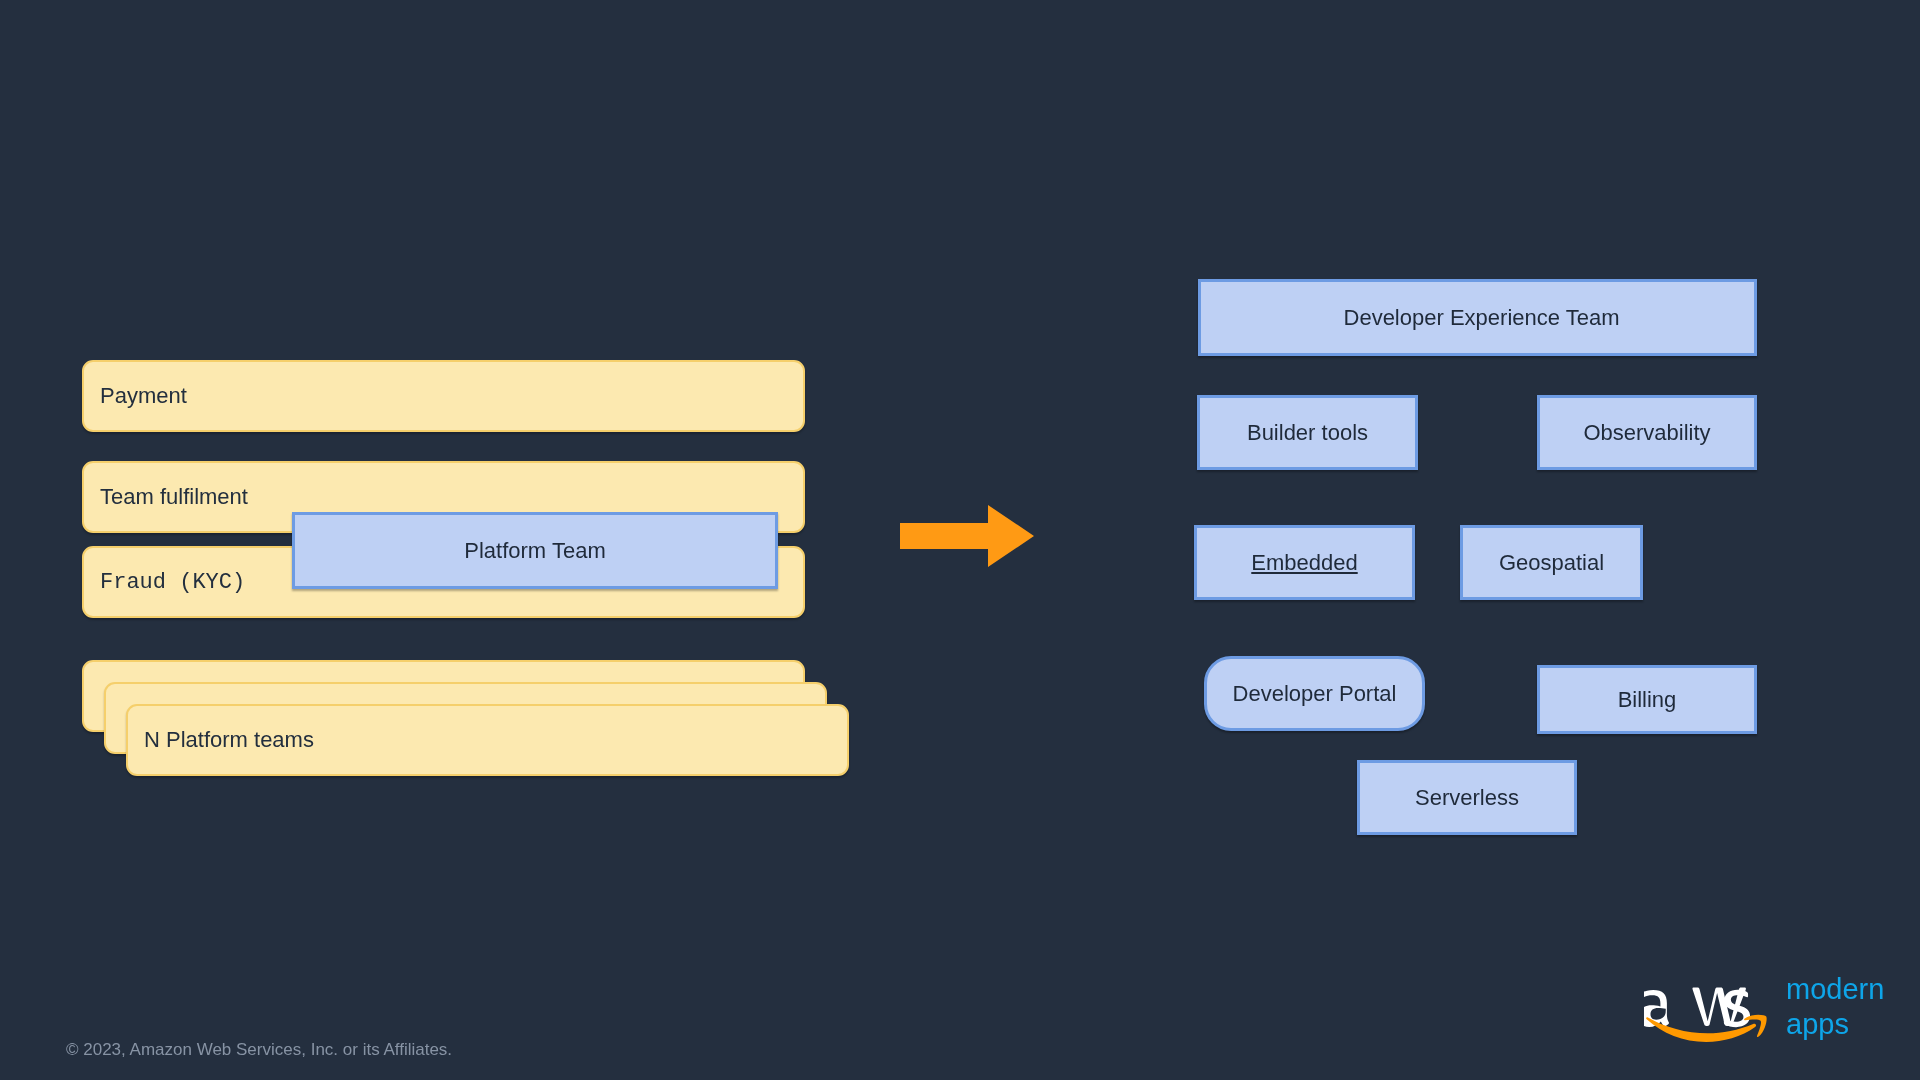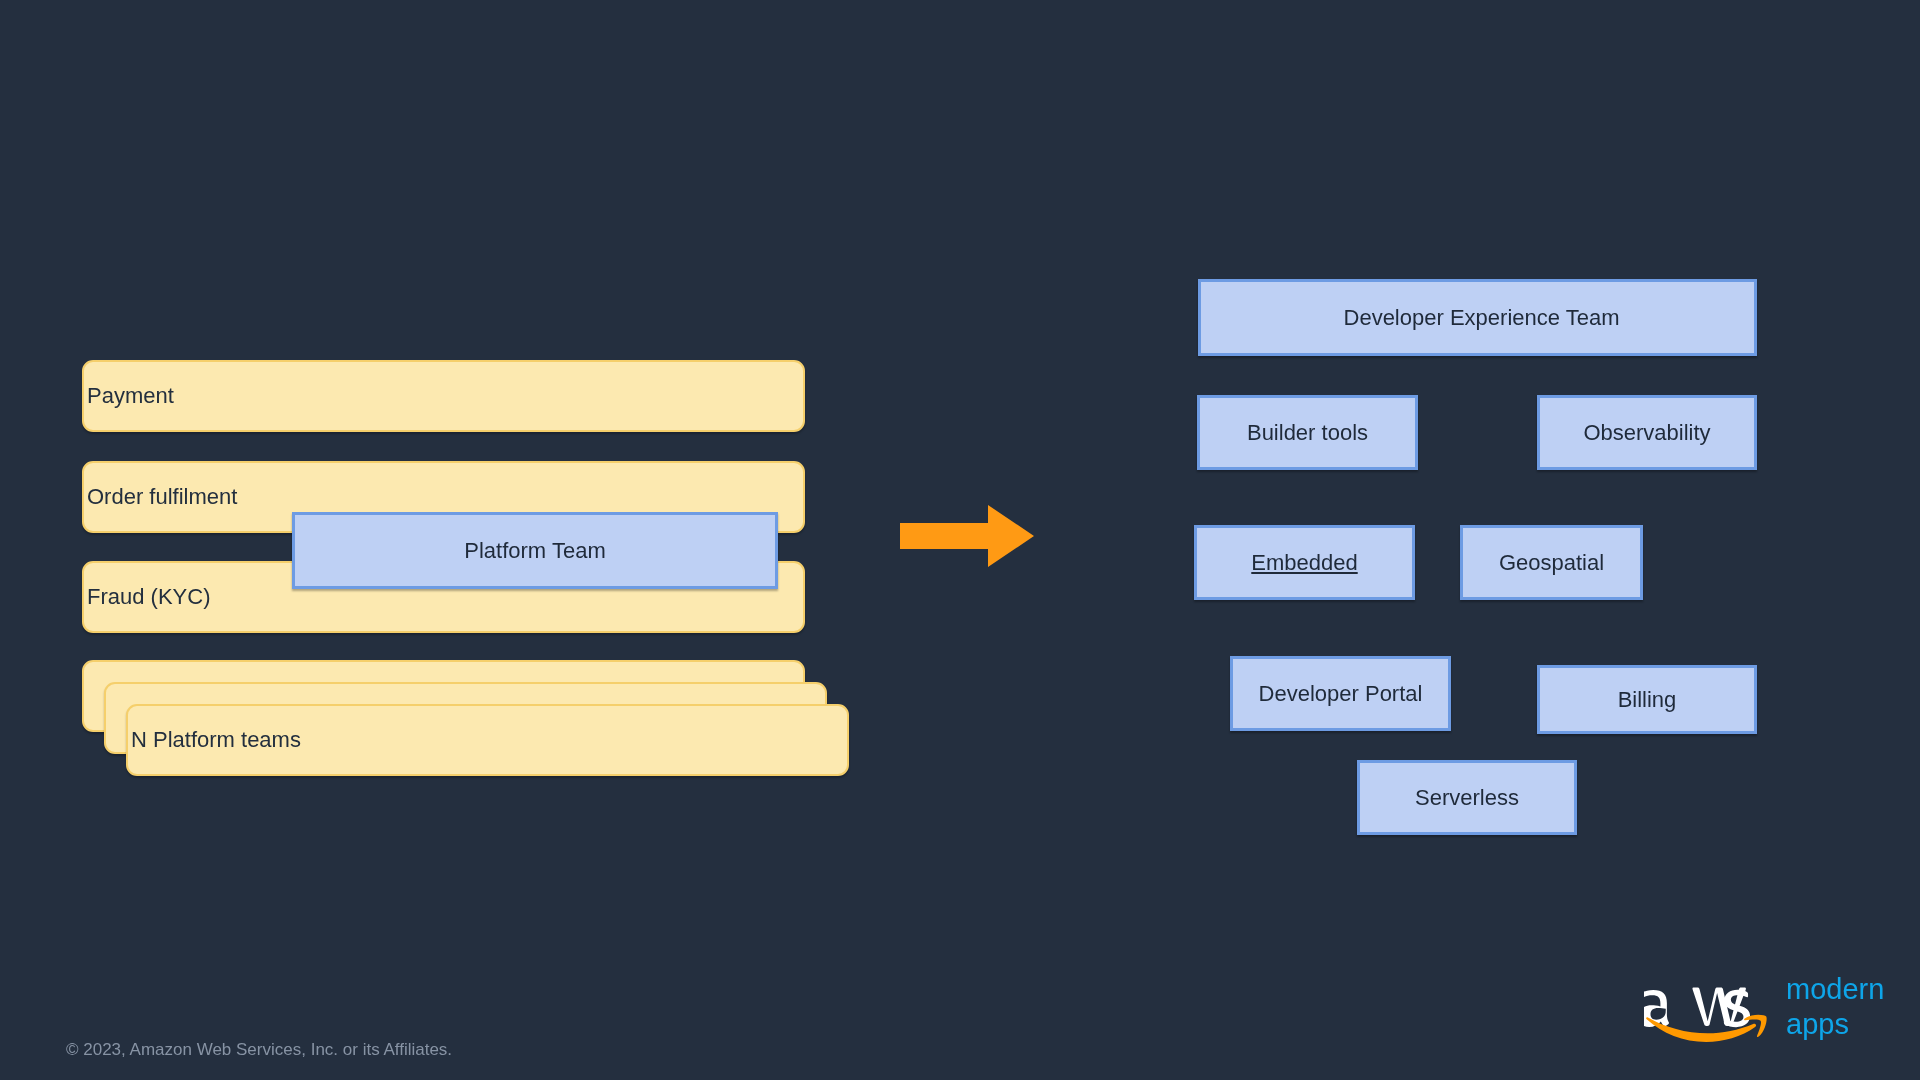--- a/index.html
+++ b/index.html
@@ -37,21 +37,21 @@
   .yellow-box {
     position: absolute;
     box-sizing: border-box;
     background: #fce9b0;
     border: 2px solid #f5cf6b;
     border-radius: 11px;
     color: #232f3e;
     font-size: 22px;
     display: flex;
     align-items: center;
-    padding-left: 3px;
+    padding-left: 16px;
     box-shadow: 0 2px 2px rgba(0,0,0,0.25);
   }
 
   
   .blue-box {
     position: absolute;
     box-sizing: border-box;
     background: #bed0f4;
     border: 3px solid #6d9be3;
     color: #1f2a3a;
@@ -108,42 +108,42 @@
   }
 </style>
 </head>
 <body>
 
 <div id="slide">
 
 
   <div id="before-group">
       <div class="yellow-box" style="left: 82px; top: 360px; width: 723px; height: 72px;">Payment</div>
-      <div class="yellow-box" style="left: 82px; top: 461px; width: 723px; height: 72px;">Order fulfilment</div>
-      <div class="yellow-box" style="left: 82px; top: 561px; width: 723px; height: 72px;">Fraud (KYC)</div>
+      <div class="yellow-box" style="left: 82px; top: 461px; width: 723px; height: 72px;">Team fulfilment</div>
+      <div class="yellow-box" style="left: 82px; top: 546px; width: 723px; height: 72px; font-family: Liberation Mono, monospace;">Fraud (KYC)</div>
       <div class="yellow-box" style="left: 82px; top: 660px; width: 723px; height: 72px;"></div>
       <div class="yellow-box" style="left: 104px; top: 682px; width: 723px; height: 72px;"></div>
       <div class="yellow-box" style="left: 126px; top: 704px; width: 723px; height: 72px;">N Platform teams</div>
     </div>
 
   <div id="platform-team-holder">
       <div class="blue-box" style="left: 292px; top: 512px; width: 486px; height: 77px;">Platform Team</div>
     </div>
 
   <svg id="flow-arrow" viewBox="0 0 134 62">
     <polygon points="0,18 88,18 88,0 134,31 88,62 88,44 0,44" fill="#ff9a14"></polygon>
   </svg>
 
   <div id="after-group">
       <div class="blue-box" style="left: 1198px; top: 279px; width: 559px; height: 77px; padding-left: 8px;">Developer Experience Team</div>
       <div class="blue-box" style="left: 1197px; top: 395px; width: 221px; height: 75px;">Builder tools</div>
       <div class="blue-box" style="left: 1537px; top: 395px; width: 220px; height: 75px;">Observability</div>
       <div class="blue-box" style="left: 1194px; top: 525px; width: 221px; height: 75px; text-decoration: underline;">Embedded</div>
       <div class="blue-box" style="left: 1460px; top: 525px; width: 183px; height: 75px;">Geospatial</div>
-      <div class="blue-box" style="left: 1230px; top: 656px; width: 221px; height: 75px;">Developer Portal</div>
+      <div class="blue-box" style="left: 1204px; top: 656px; width: 221px; height: 75px; border-radius: 27px;">Developer Portal</div>
       <div class="blue-box" style="left: 1537px; top: 665px; width: 220px; height: 69px;">Billing</div>
       <div class="blue-box" style="left: 1357px; top: 760px; width: 220px; height: 75px;">Serverless</div>
     </div>
 
   <div id="copyright">© 2023, Amazon Web Services, Inc. or its Affiliates.</div>
 
   <div id="aws-logo">
     <svg class="wordmark" viewBox="0 0 130 76">
 
       <path fill="#ffffff" d="M22.6 33.0c0 1.6 .17 2.9 .47 3.85 .34 .95 .77 1.99 1.37 3.12 .21 .34 .3 .68 .3 .98 0 .42-.26 .85-.81 1.27l-2.69 1.79c-.38 .26-.77 .38-1.11 .38-.43 0-.86-.21-1.28-.6-.6-.64-1.11-1.32-1.54-2.0-.43-.72-.86-1.53-1.32-2.51-3.33 3.93-7.52 5.89-12.57 5.89-3.59 0-6.45-1.02-8.54-3.08-2.09-2.05-3.16-4.79-3.16-8.2 0-3.63 1.28-6.57 3.88-8.79 2.6-2.22 6.06-3.33 10.45-3.33 1.45 0 2.95 .13 4.53 .34 1.58 .21 3.2 .55 4.91 .94v-3.12c0-3.24-.68-5.51-1.97-6.83-1.32-1.32-3.63-1.96-6.96-1.96-1.5 0-3.07 .17-4.66 .55-1.58 .38-3.12 .85-4.62 1.45-.68 .3-1.2 .47-1.49 .55-.3 .09-.51 .13-.68 .13-.6 0-.9-.43-.9-1.32v-2.09c0-.68 .09-1.19 .3-1.49 .21-.3 .6-.6 1.2-.89 1.5-.77 3.29-1.41 5.38-1.92 2.09-.55 4.31-.81 6.66-.81 5.08 0 8.8 1.15 11.18 3.46 2.35 2.3 3.54 5.8 3.54 10.5v13.83zM10.9 37.4c1.41 0 2.86-.26 4.4-.77 1.54-.51 2.9-1.45 4.06-2.73 .68-.81 1.2-1.7 1.45-2.73 .26-1.02 .43-2.26 .43-3.71v-1.79c-1.24-.3-2.56-.55-3.93-.72-1.37-.17-2.69-.26-4.02-.26-2.86 0-4.96 .55-6.37 1.7-1.41 1.15-2.09 2.77-2.09 4.91 0 2.0 .51 3.5 1.58 4.53 1.02 1.06 2.52 1.57 4.49 1.57z" transform="translate(2,13) scale(0.93)"></path>

